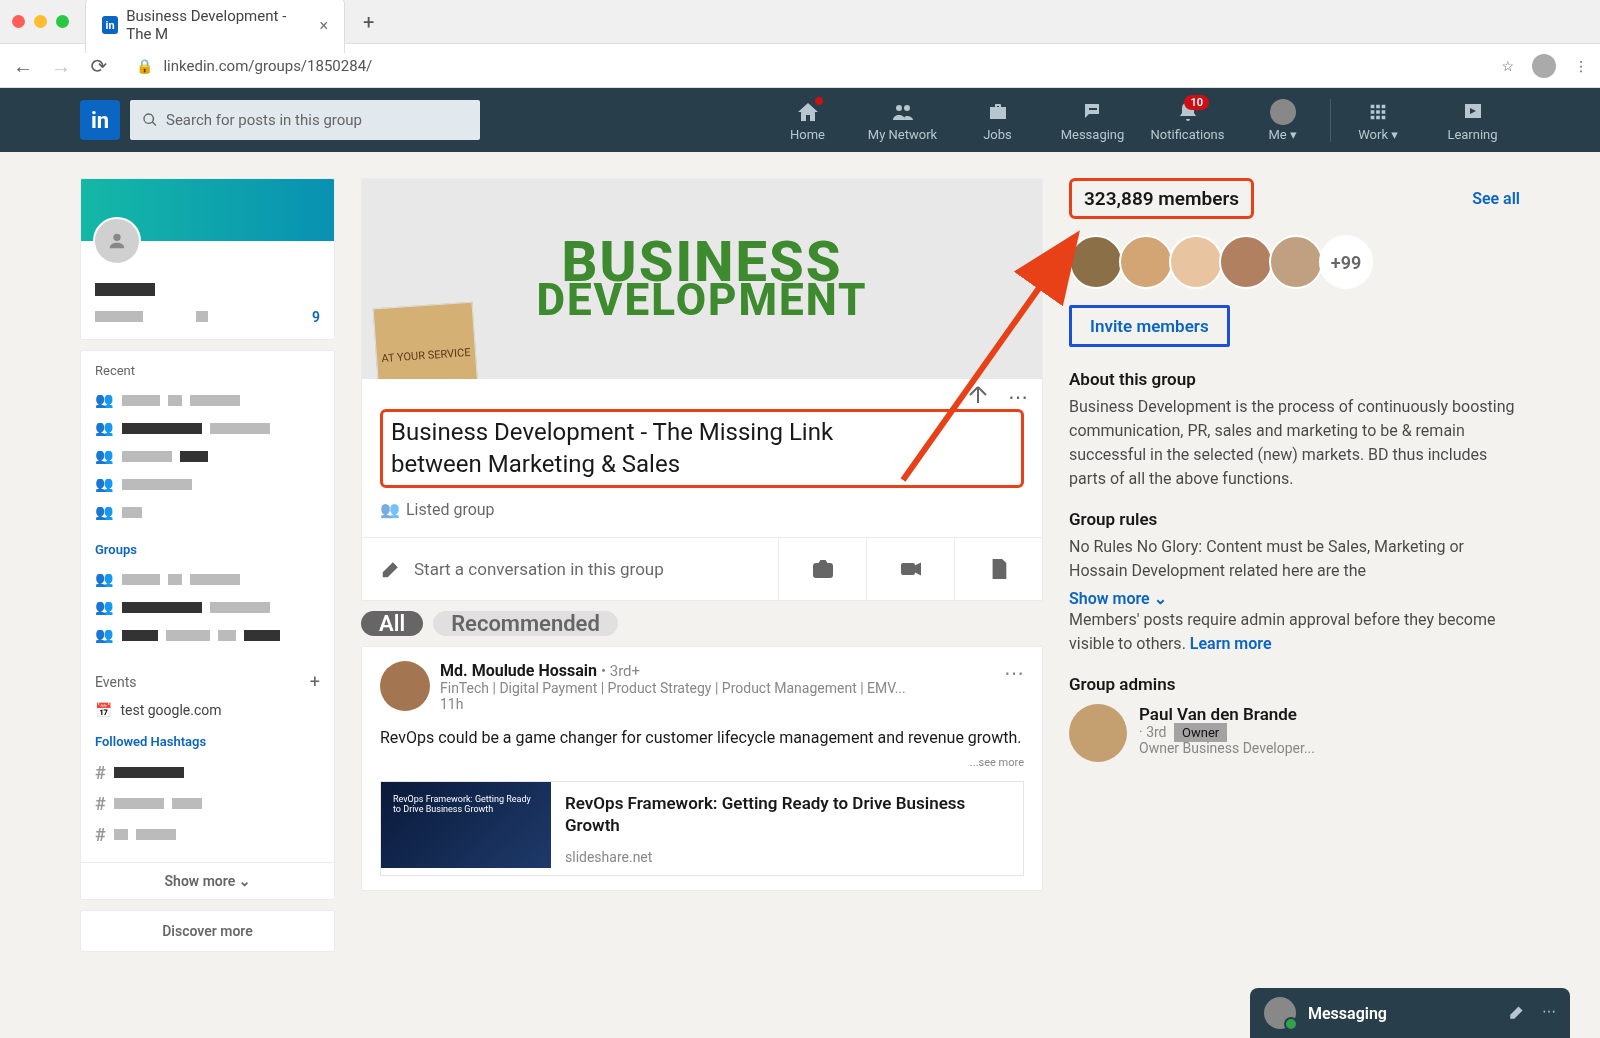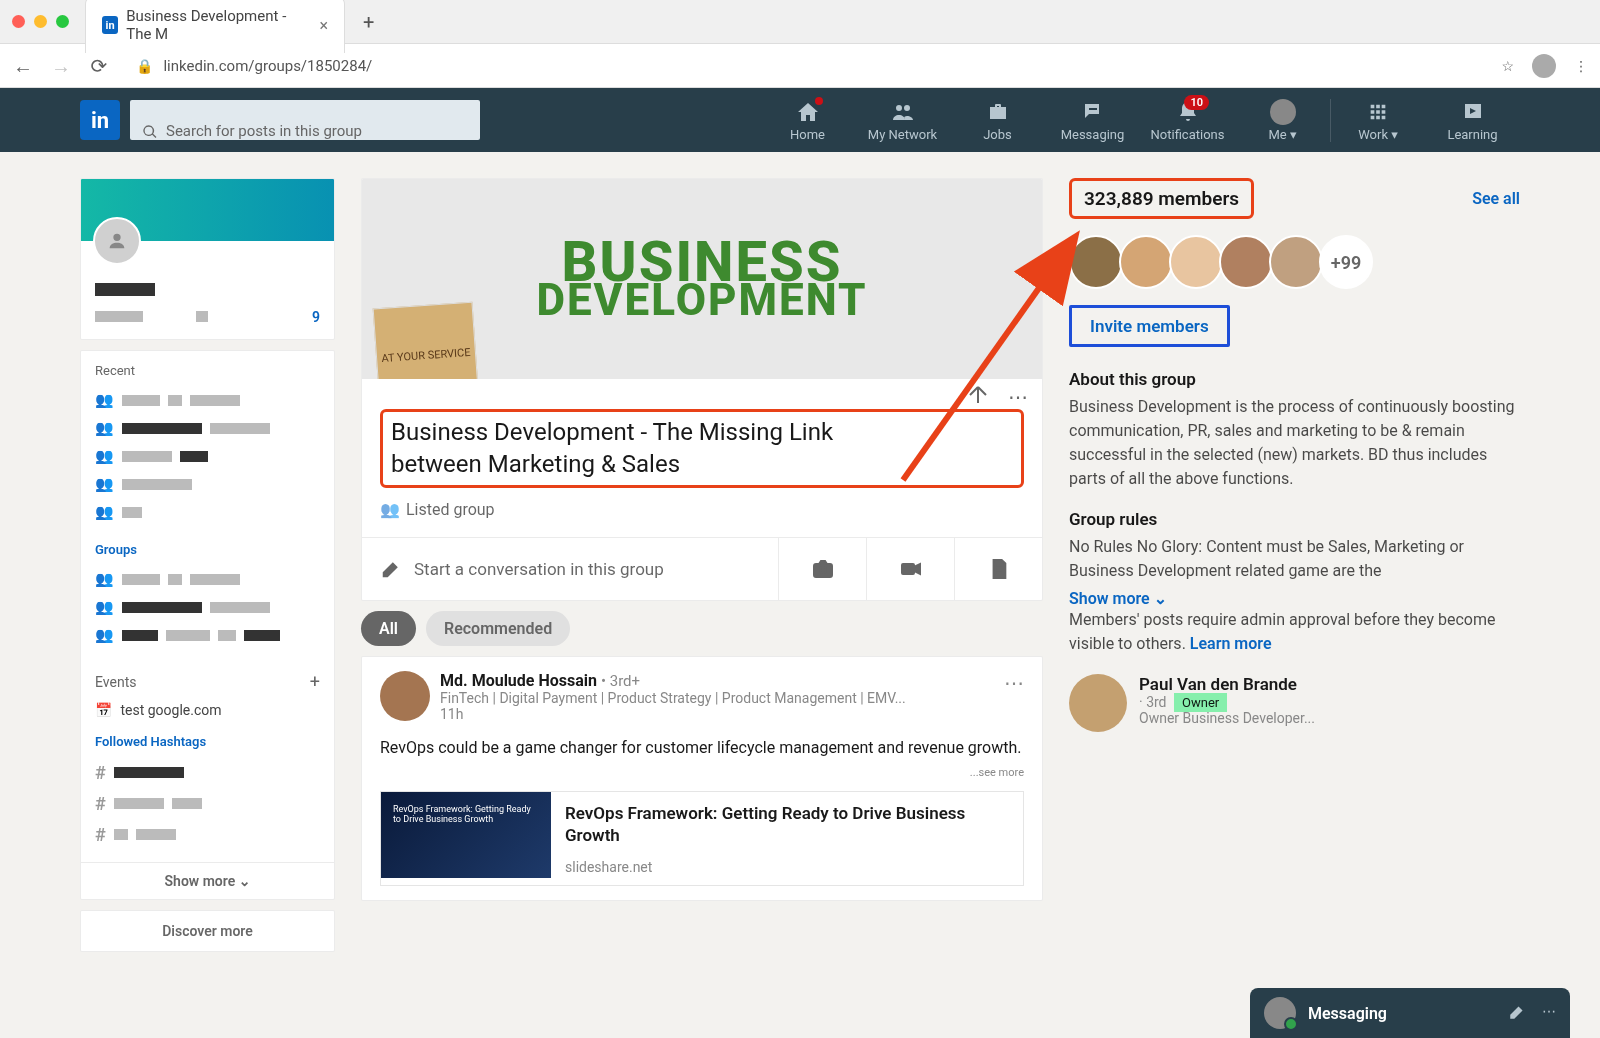--- a/index.html
+++ b/index.html
@@ -19,21 +19,21 @@
 .nav-ico { color: #606060; font-size: 20px; width: 22px; text-align: center; }
 .nav-ico.dis { color: #c4c4c4; }
 .url-field { flex: 1; display: flex; align-items: center; gap: 10px; padding: 0 10px; color: #555; font-size: 15px; }
 .lock { font-size: 14px; }
 .url-right { display: flex; align-items: center; gap: 18px; color: #606060; }
 .avatar-circ { width: 24px; height: 24px; border-radius: 50%; background: #aaa; }
 
 
 .li-nav { height: 64px; background: #283e4a; display: flex; align-items: center; padding: 0 80px; }
 .li-logo { width: 40px; height: 40px; background: #0a66c2; border-radius: 4px; color: #fff; display: flex; align-items: center; justify-content: center; font-size: 22px; font-weight: 700; margin-right: 10px; }
-.search-box { width: 350px; height: 40px; background: #e1e9ee; border-radius: 2px; display: flex; align-items: flex-end; padding: 0 12px; color: #666; font-size: 15px; }
+.search-box { width: 350px; height: 40px; background: #e1e9ee; border-radius: 2px; display: flex; align-items: center; padding: 0 12px; color: #666; font-size: 15px; }
 .search-box svg { margin-right: 8px; }
 .nav-items { margin-left: auto; display: flex; }
 .nav-item { width: 95px; display: flex; flex-direction: column; align-items: center; color: #b7c6cf; font-size: 13px; gap: 2px; position: relative; }
 .nav-item.sep { border-left: 1px solid rgba(255,255,255,.15); }
 .nav-icon { height: 26px; display: flex; align-items: center; color: #b7c6cf; }
 .nav-badge { position: absolute; top: -4px; right: 26px; background: #cc1016; color: #fff; border-radius: 10px; font-size: 11px; padding: 1px 6px; font-weight: 600; }
 .nav-badge.sm { padding: 3px; width: 8px; height: 8px; right: 32px; top: -2px; }
 .nav-avatar { width: 26px; height: 26px; border-radius: 50%; background: #888; }
 
 
@@ -73,21 +73,21 @@
 .hero-body { padding: 30px 18px 18px; position: relative; }
 .hero-actions { position: absolute; right: 14px; top: 4px; display: flex; gap: 18px; align-items: center; color: #666; }
 .grp-title { font-size: 24px; line-height: 1.35; padding-right: 90px; }
 .title-box { border: 3px solid #e84118; border-radius: 6px; padding: 4px 8px; display: inline-block; }
 .listed { margin-top: 12px; color: rgba(0,0,0,.6); font-size: 16px; display: flex; align-items: center; gap: 6px; }
 .compose { display: flex; border-top: 1px solid rgba(0,0,0,.08); }
 .compose-main { flex: 1; display: flex; align-items: center; gap: 12px; padding: 20px 18px; color: rgba(0,0,0,.6); font-size: 17px; }
 .compose-ic { width: 88px; border-left: 1px solid rgba(0,0,0,.08); display: flex; align-items: center; justify-content: center; color: #666; }
 
 .pills { display: flex; gap: 10px; margin: 10px 0; }
-.pill { padding: 8px 18px; border-radius: 20px; font-size: 16px; font-weight: 600; }
+.pill { padding: 0 18px; border-radius: 20px; font-size: 22px; font-weight: 600; }
 .pill.active { background: #666; color: #fff; }
 .pill.inactive { background: #e0e0e0; color: #666; }
 
 .post { padding: 14px 18px; }
 .post-hd { display: flex; gap: 10px; }
 .post-av { width: 50px; height: 50px; border-radius: 50%; background: #a47551; flex-shrink: 0; }
 .post-meta { flex: 1; min-width: 0; }
 .post-author { font-size: 16px; }
 .post-author .deg { color: #888; font-size: 15px; }
 .post-sub { color: #888; font-size: 14px; white-space: nowrap; overflow: hidden; text-overflow: ellipsis; }
@@ -111,21 +111,21 @@
 .a-more { background: #fff; border: 1px solid #ccc; display: flex; align-items: center; justify-content: center; color: #666; font-size: 18px; font-weight: 600; }
 .invite-btn { border: 3px solid #1d4ed8; color: #0a66c2; padding: 8px 18px; border-radius: 2px; font-size: 17px; font-weight: 600; display: inline-block; margin-bottom: 22px; }
 .about-hdr { font-size: 17px; font-weight: 600; margin-bottom: 6px; }
 .about-txt { font-size: 16px; color: rgba(0,0,0,.7); line-height: 1.5; margin-bottom: 18px; }
 .link-blue { color: #0a66c2; font-weight: 600; font-size: 16px; }
 .learn-link { color: #0a66c2; font-weight: 600; }
 .admin-row { display: flex; gap: 12px; margin-top: 10px; }
 .admin-av { width: 58px; height: 58px; border-radius: 50%; background: #c4a070; flex-shrink: 0; }
 .admin-meta .name { font-size: 17px; font-weight: 600; }
 .admin-meta .deg { color: #888; }
-.owner-tag { background: #86efac; padding: 2px 8px; font-size: 13px; margin-left: 4px; }
+.owner-tag { background: #a3a3a3; padding: 2px 8px; font-size: 13px; margin-left: 4px; }
 
 
 .arrow { position: absolute; pointer-events: none; z-index: 50; }
 
 
 .msg-dock { position: fixed; right: 30px; bottom: 0; width: 320px; height: 50px; background: #283e4a; color: #fff; display: flex; align-items: center; padding: 0 14px; gap: 12px; border-radius: 8px 8px 0 0; }
 .msg-av { width: 32px; height: 32px; border-radius: 50%; background: #888; position: relative; }
 .msg-av::after { content: ''; position: absolute; width: 10px; height: 10px; background: #31a24c; border: 2px solid #283e4a; border-radius: 50%; bottom: -2px; right: -2px; }
 .msg-right { margin-left: auto; display: flex; gap: 16px; color: #b7c6cf; }
 
@@ -426,25 +426,26 @@
       <div class="a a4"></div>
       <div class="a a5"></div>
       <div class="a a-more">+99</div>
     </div>
     <div class="invite-btn">Invite members</div>
 
     <div class="about-hdr">About this group</div>
     <div class="about-txt">Business Development is the process of continuously boosting communication, PR, sales and marketing to be &amp; remain successful in the selected (new) markets. BD thus includes parts of all the above functions.</div>
 
     <div class="about-hdr">Group rules</div>
-    <div class="about-txt" style="margin-bottom:6px">No Rules No Glory: Content must be Sales, Marketing or Business Development related game are the</div>
+    <div class="about-txt" style="margin-bottom:6px">No Rules No Glory: Content must be Sales, Marketing or Hossain Development related here are the</div>
     <div class="link-blue"><span>Show more</span> <span>⌄</span></div>
 
     <div class="about-txt"><span>Members' posts require admin approval before they become visible to others. </span><span class="learn-link">Learn more</span></div>
 
+    <div class="about-hdr">Group admins</div>
     <div class="admin-row">
       <div class="admin-av"></div>
       <div class="admin-meta">
         <div class="name">Paul Van den Brande</div>
         <div><span class="deg">· 3rd</span> <span class="owner-tag">Owner</span></div>
         <div class="deg">Owner Business Developer...</div>
       </div>
     </div>
   </div>
 </div>

